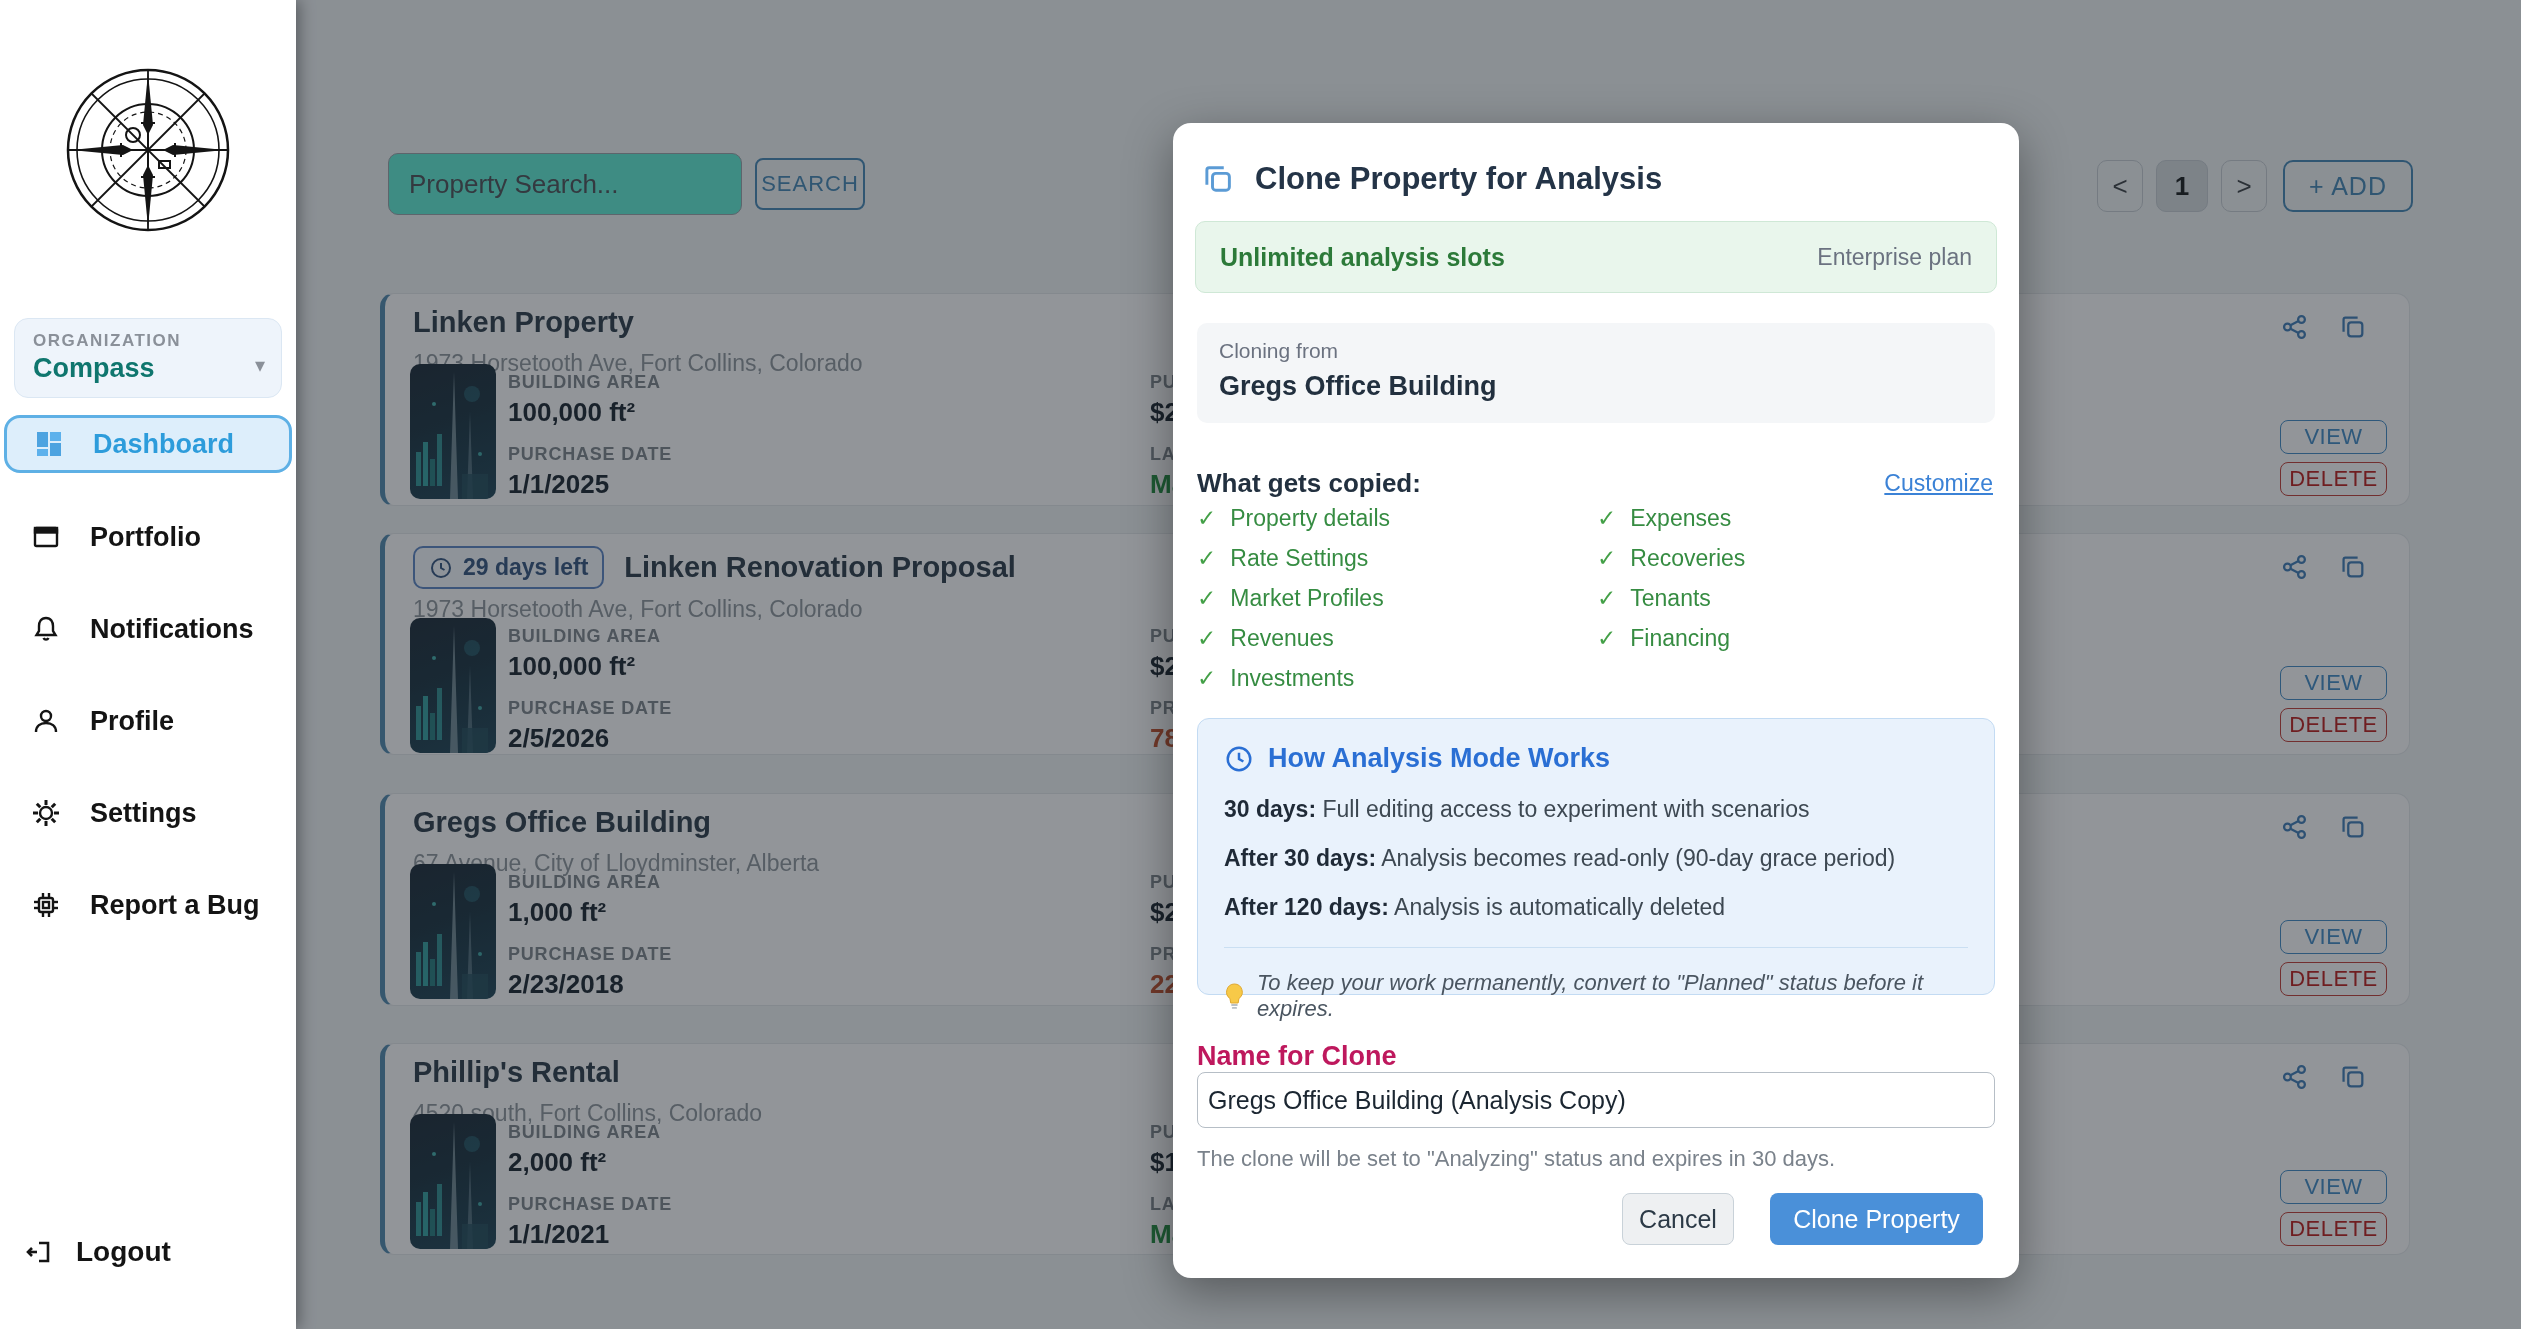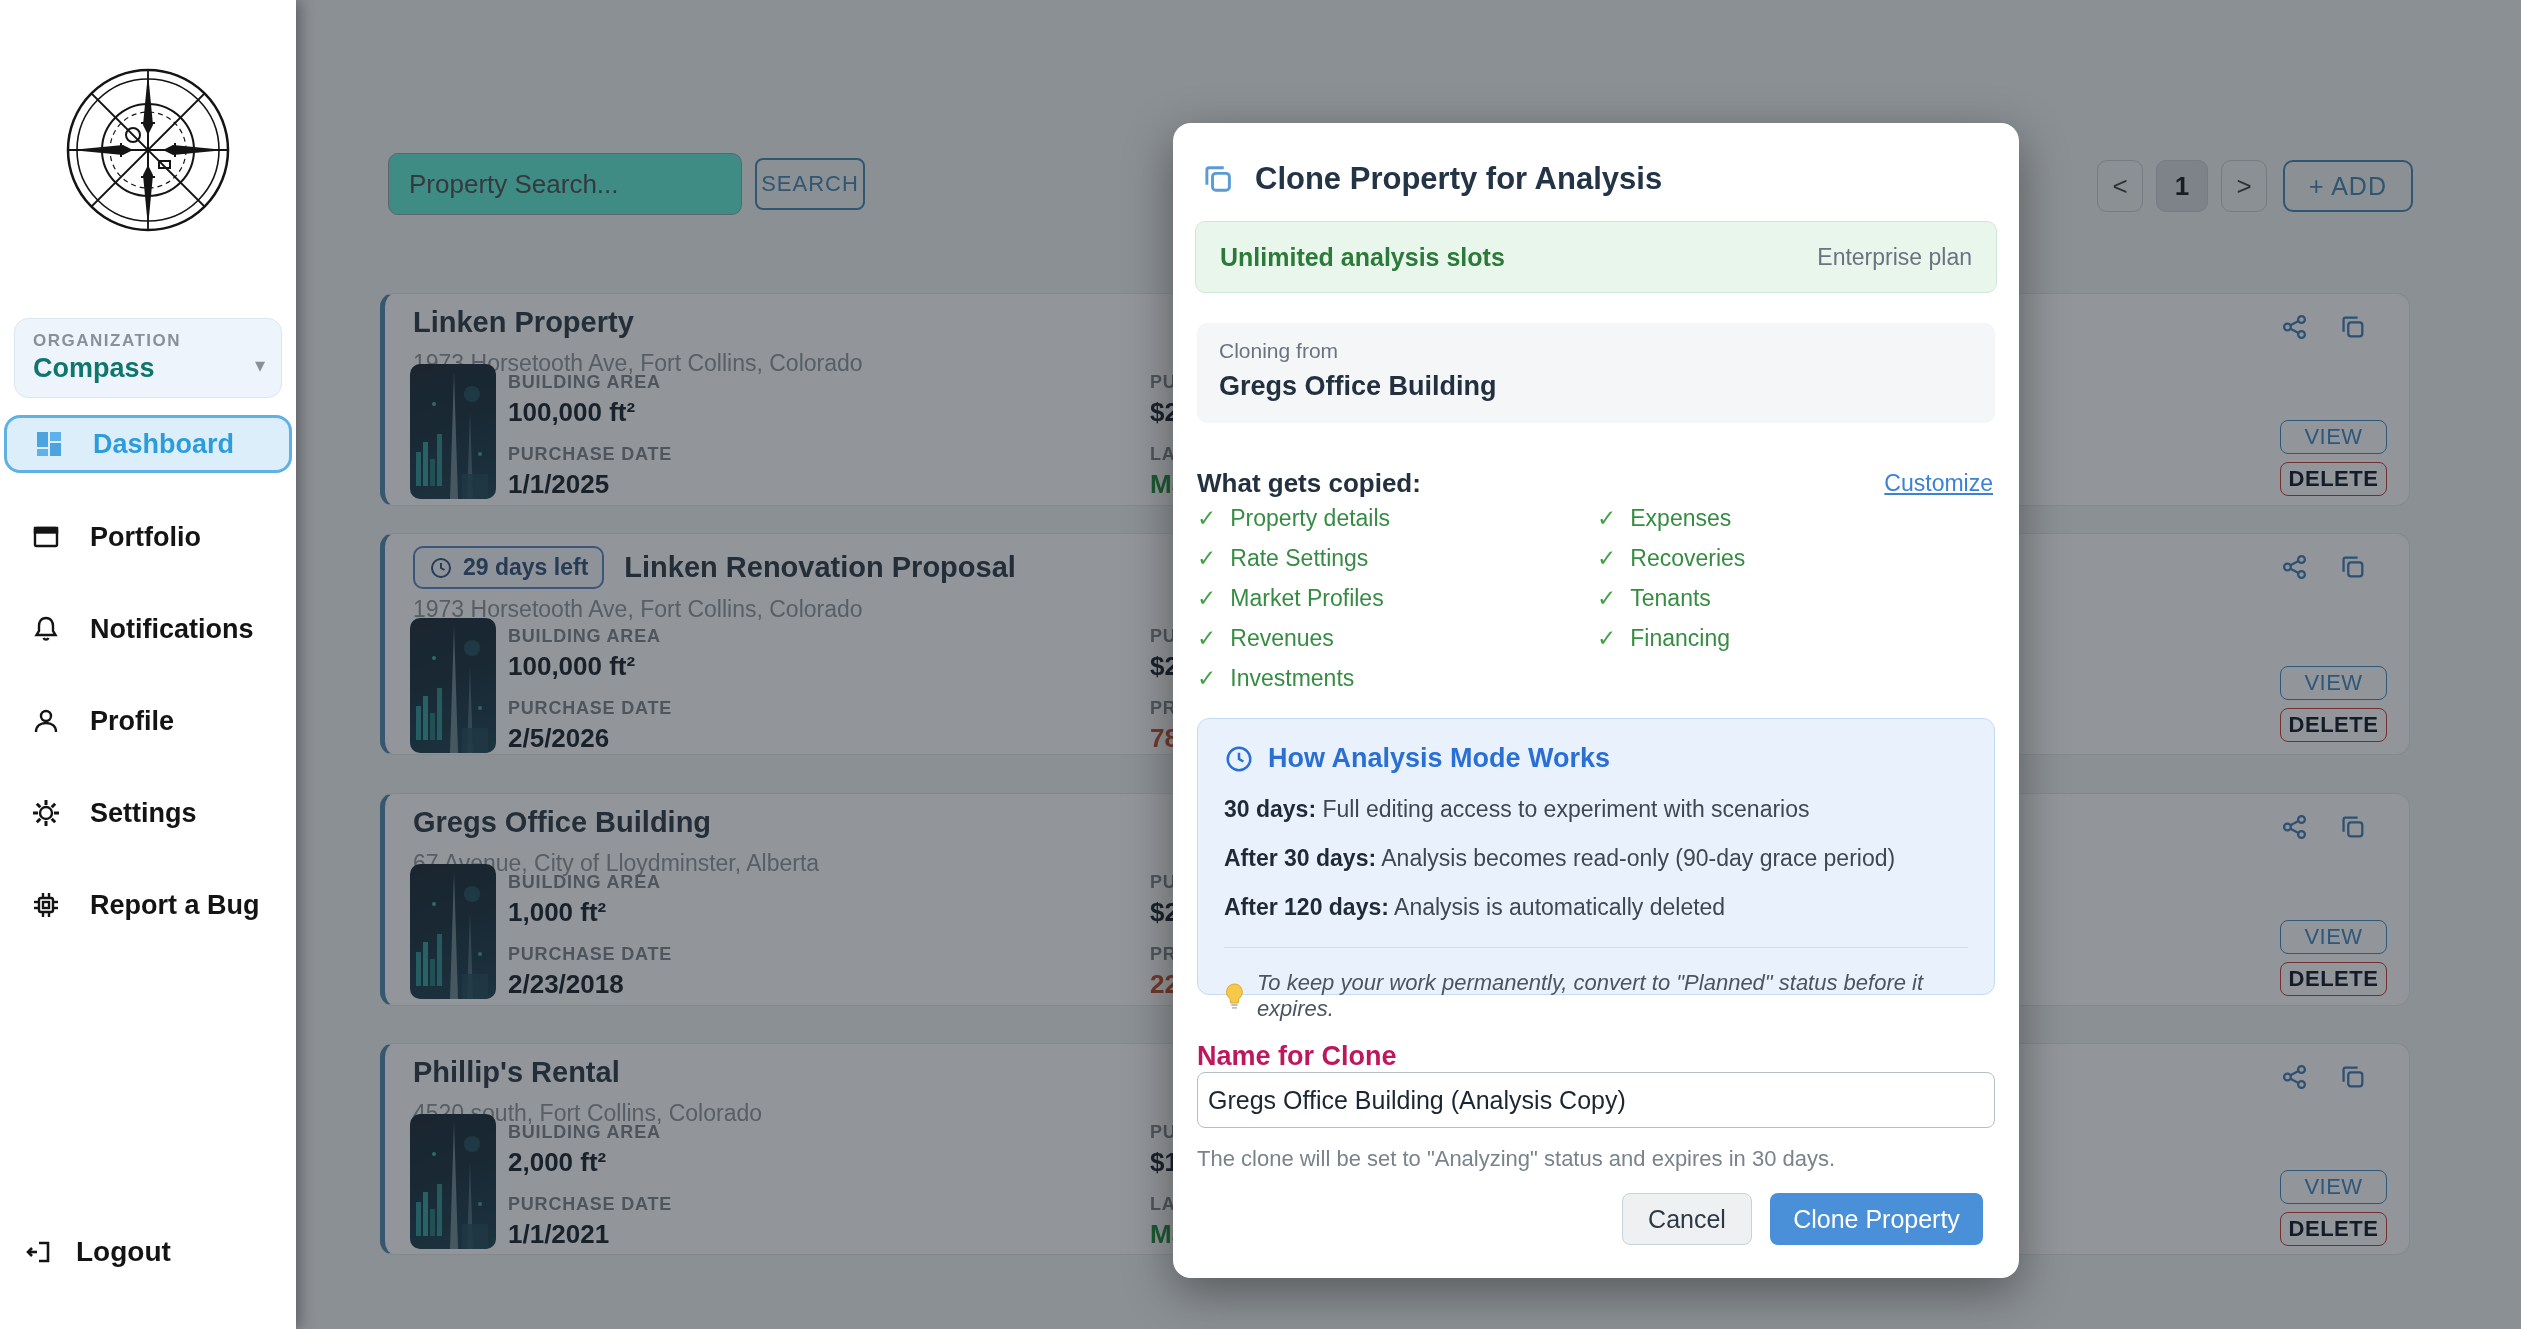--- a/index.html
+++ b/index.html
@@ -59,21 +59,21 @@
   .f-label { font-size:18px; font-weight:700; letter-spacing:.8px; color:#7c838b; }
   .f-value { font-size:26px; font-weight:700; color:#18222e; margin-top:4px; }
   .f-gap { margin-top:16px; }
   .f-value.green { color:#1f8a3d; }
   .f-value.red { color:#bf4f2c; }
   .card-icons { position:absolute; top:18px; right:42px; display:flex; gap:28px; }
   .icon-btn { width:30px; height:30px; cursor:pointer; }
   .mini-btn { position:absolute; right:22px; width:107px; height:34px; border-radius:8px; background:transparent;
               font-size:22px; letter-spacing:.5px; cursor:pointer; font-family:"Liberation Sans", sans-serif; }
   .view-btn { top:126px; border:1.5px solid #3f88c5; color:#3f88c5; }
-  .del-btn  { top:168px; border:1.5px solid #bf3b35; color:#0f172a;font-weight:bold; }
+  .del-btn  { top:168px; border:1.5px solid #bf3b35; color:#b91c1c; }
   .bpg-btn { position:absolute; top:990px; height:52px; border:1px solid #c4cbd1; border-radius:10px;
              background:transparent; color:#3a3f44; font-size:26px; cursor:pointer; font-family:"Liberation Sans", sans-serif; }
   .bpg-prev { left:1034px; width:48px; }
   .bpg-cur  { left:1098px; width:52px; background:#d3dade; font-weight:700; color:#16191c; }
   .bpg-next { left:1165px; width:48px; }
 
   
   .overlay { position:absolute; left:296px; top:0; width:2225px; height:1329px; background:rgba(28,34,41,.47); z-index:40; }
   .modal { position:absolute; left:1173px; top:123px; width:846px; height:1155px; background:#ffffff;
            border-radius:18px; box-shadow:0 14px 48px rgba(0,0,0,.38); z-index:50; }
@@ -98,21 +98,21 @@
   .m-info-head { display:flex; align-items:center; gap:14px; font-size:27px; font-weight:700; color:#2a6fd4; }
   .m-info-line { font-size:23px; color:#3d4852; margin-top:22px; }
   .m-info-line b { color:#1f2a37; }
   .m-info-div { border:none; border-top:1.5px solid #cadff2; margin-top:26px; }
   .m-tip { display:flex; align-items:center; gap:12px; margin-top:22px; font-size:22px; font-style:italic; color:#4a5560; }
   .m-name-label { position:absolute; left:24px; top:918px; font-size:27px; font-weight:700; color:#be185d; }
   .m-name-input { position:absolute; left:24px; top:949px; width:798px; height:56px; border:1.5px solid #b6bec6;
                   border-radius:8px; font-size:25px; color:#1b2631; padding:0 10px;
                   font-family:"Liberation Sans", sans-serif; }
   .m-helper { position:absolute; left:24px; top:1023px; font-size:22px; color:#7a828b; }
-  .m-cancel { position:absolute; left:449px; top:1070px; width:130px; height:52px; background:#eef0f2;
+  .m-cancel { position:absolute; left:449px; top:1070px; width:112px; height:52px; background:#eef0f2;
               border:1px solid #c9d2d9; border-radius:8px; font-size:25px; color:#2c3a47; cursor:pointer;
               font-family:"Liberation Sans", sans-serif; }
   .m-submit { position:absolute; left:597px; top:1070px; width:213px; height:52px; background:#4a90d9;
               border:none; border-radius:8px; font-size:25px; color:#ffffff; cursor:pointer;
               font-family:"Liberation Sans", sans-serif; }
 </style>
 </head>
 <body>
 
 <div id="screen">

